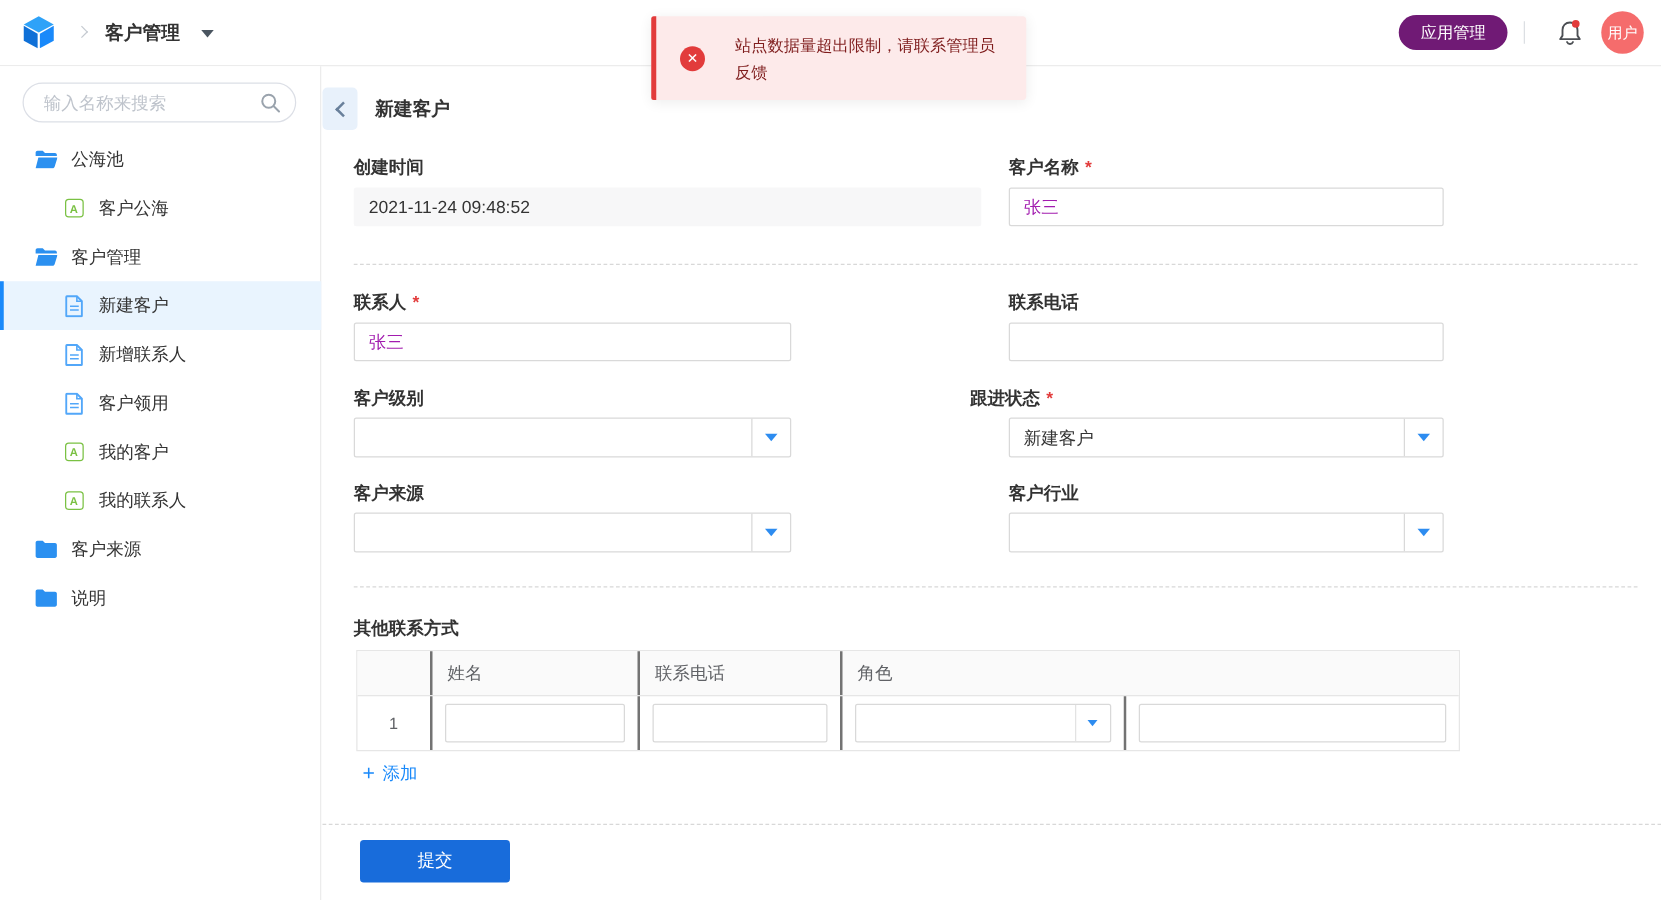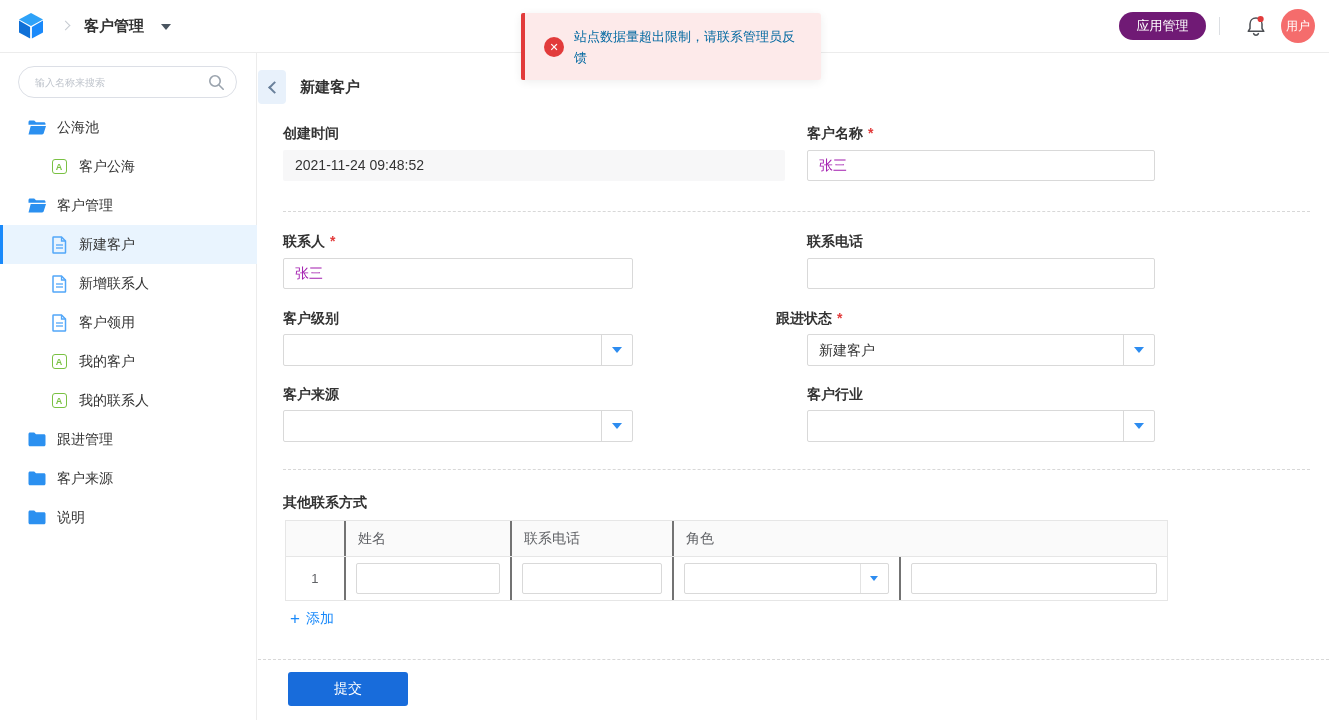--- a/index.html
+++ b/index.html
@@ -16,25 +16,25 @@
   .bc-text { position:absolute; left:84px; top:17px; font-size:15px; font-weight:600; color:#333; }
   .bc-caret { position:absolute; left:161px; top:24px; width:0; height:0; border-left:5px solid transparent; border-right:5px solid transparent; border-top:6px solid #4a5560; }
   .app-btn { position:absolute; left:1119px; top:12px; width:87px; height:28px; border-radius:15px; background:#701a75; color:#fff; font-size:13px; display:flex; align-items:center; justify-content:center; cursor:pointer; border:none; }
   .hdr-divider { position:absolute; left:1219px; top:17px; width:1px; height:18px; background:#dcdfe3; }
   .bell { position:absolute; left:1245px; top:14px; width:22px; height:24px; cursor:pointer; }
   .avatar { position:absolute; left:1281px; top:9px; width:34px; height:34px; border-radius:50%; background:#f56c6c; color:#fff; font-size:12px; display:flex; align-items:center; justify-content:center; cursor:pointer; }
   
   .toast { position:absolute; left:521px; top:13px; width:300px; height:67px; background:#fdeaea; border-radius:3px; box-shadow:0 2px 10px rgba(0,0,0,.07); display:flex; align-items:center; z-index:50; }
   .toast-bar { position:absolute; left:0; top:0; width:4px; height:67px; background:#e23b3b; border-radius:2px 0 0 2px; }
   .toast-icon { width:20px; height:20px; border-radius:50%; background:#e23b3b; color:#fff; font-size:11px; line-height:20px; text-align:center; margin-left:23px; flex-shrink:0; }
-  .toast-msg { margin:0 16px 0 10px; font-size:13px; color:#0369a1; line-height:21px; }
+  .toast-msg { margin:0 16px 0 24px; font-size:13px; color:#7f1d1d; line-height:21px; }
   
   .sidebar { position:absolute; left:0; top:53px; width:257px; height:667px; background:#fff; border-right:1px solid #ececec; }
   .search { position:absolute; left:18px; top:13px; width:219px; height:32px; border:1px solid #dcdfe6; border-radius:16px; background:#fff; }
-  .search input { position:absolute; left:16px; top:1px; width:165px; height:28px; border:none; outline:none; background:transparent; font-size:10px; color:#333; font-family:inherit; }
+  .search input { position:absolute; left:16px; top:1px; width:165px; height:28px; border:none; outline:none; background:transparent; font-size:14px; color:#333; font-family:inherit; }
   .search input::placeholder { color:#bfc4cc; }
   .search .mag { position:absolute; right:11px; top:7px; }
   .tree { position:absolute; left:0; top:55px; width:257px; list-style:none; }
   .tree-item { height:39px; display:flex; align-items:center; font-size:14px; color:#333; padding-left:28px; cursor:pointer; }
   .tree-item.lvl1 { padding-left:50px; }
   .tree-item.selected { background:#e9f4fe; border-left:3px solid #1989fa; padding-left:47px; }
   .ticon { width:18px; height:18px; margin-right:11px; display:flex; align-items:center; justify-content:center; flex-shrink:0; }
   .tag-a { width:15px; height:15px; border:1.5px solid #7ac143; border-radius:3px; color:#7ac143; font-size:9px; font-weight:bold; display:flex; align-items:center; justify-content:center; }
   
   .back-btn { position:absolute; left:258px; top:70px; width:28px; height:34px; background:#e8f1fb; border-radius:4px; display:flex; align-items:center; justify-content:center; cursor:pointer; }
@@ -176,28 +176,20 @@
         <span class="ticon">
             <span class="tag-a">A</span>
           </span>
         <span>我的客户</span>
       </li>
       <li class="tree-item lvl1">
         <span class="ticon">
             <span class="tag-a">A</span>
           </span>
         <span>我的联系人</span>
-      </li>
-      <li class="tree-item">
-        <span class="ticon">
-          <svg width="18" height="15" viewBox="0 0 18 15">
-              <path d="M0.5 2 C0.5 1.2 1.2 0.5 2 0.5 h4.2 l1.8 1.8 h8 c0.8 0 1.5 .7 1.5 1.5 v9 c0 .8 -.7 1.5 -1.5 1.5 H2 c-.8 0 -1.5 -.7 -1.5 -1.5 z" fill="#2b90f0"></path>
-            </svg>
-        </span>
-        <span>跟进管理</span>
       </li>
       <li class="tree-item">
         <span class="ticon">
           <svg width="18" height="15" viewBox="0 0 18 15">
               <path d="M0.5 2 C0.5 1.2 1.2 0.5 2 0.5 h4.2 l1.8 1.8 h8 c0.8 0 1.5 .7 1.5 1.5 v9 c0 .8 -.7 1.5 -1.5 1.5 H2 c-.8 0 -1.5 -.7 -1.5 -1.5 z" fill="#2b90f0"></path>
             </svg>
         </span>
         <span>客户来源</span>
       </li>
       <li class="tree-item">

